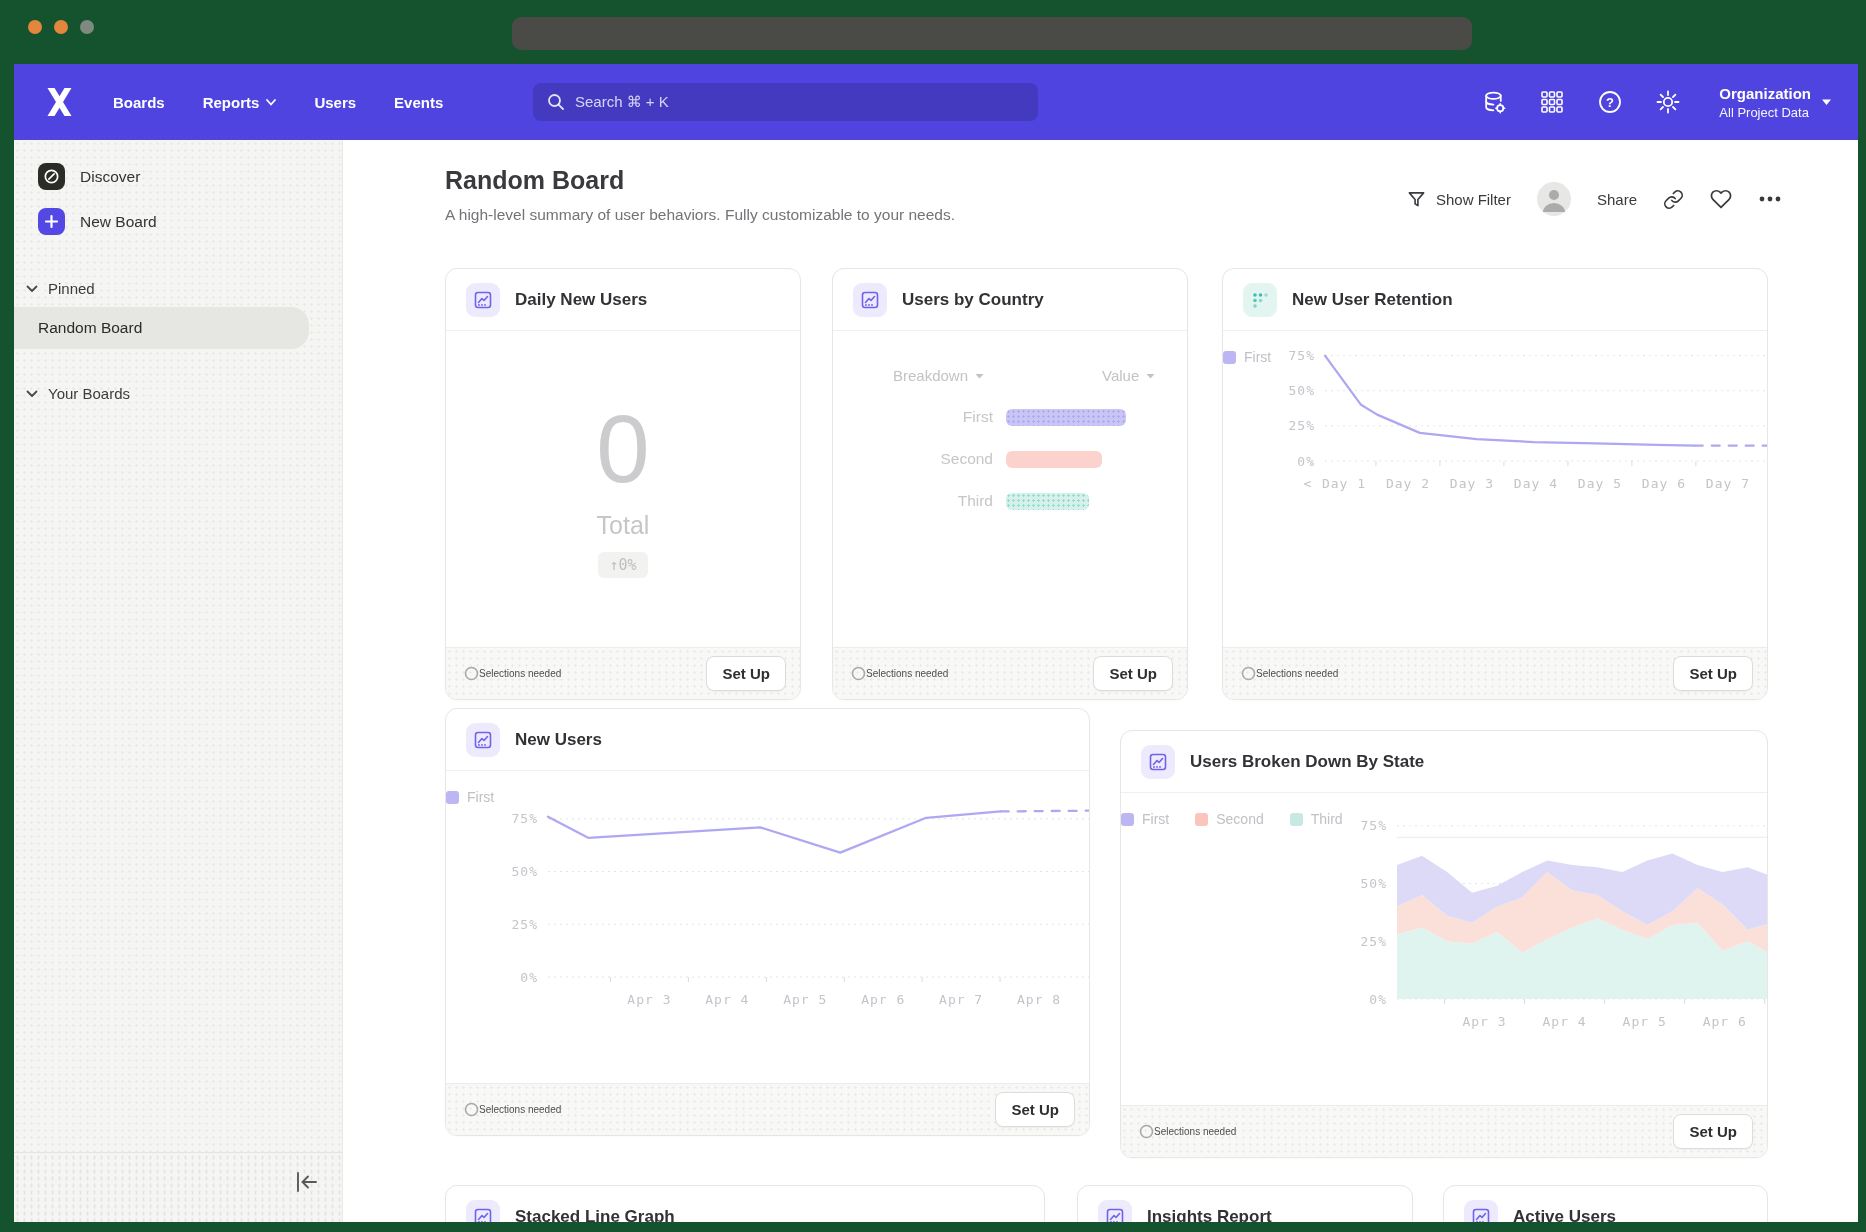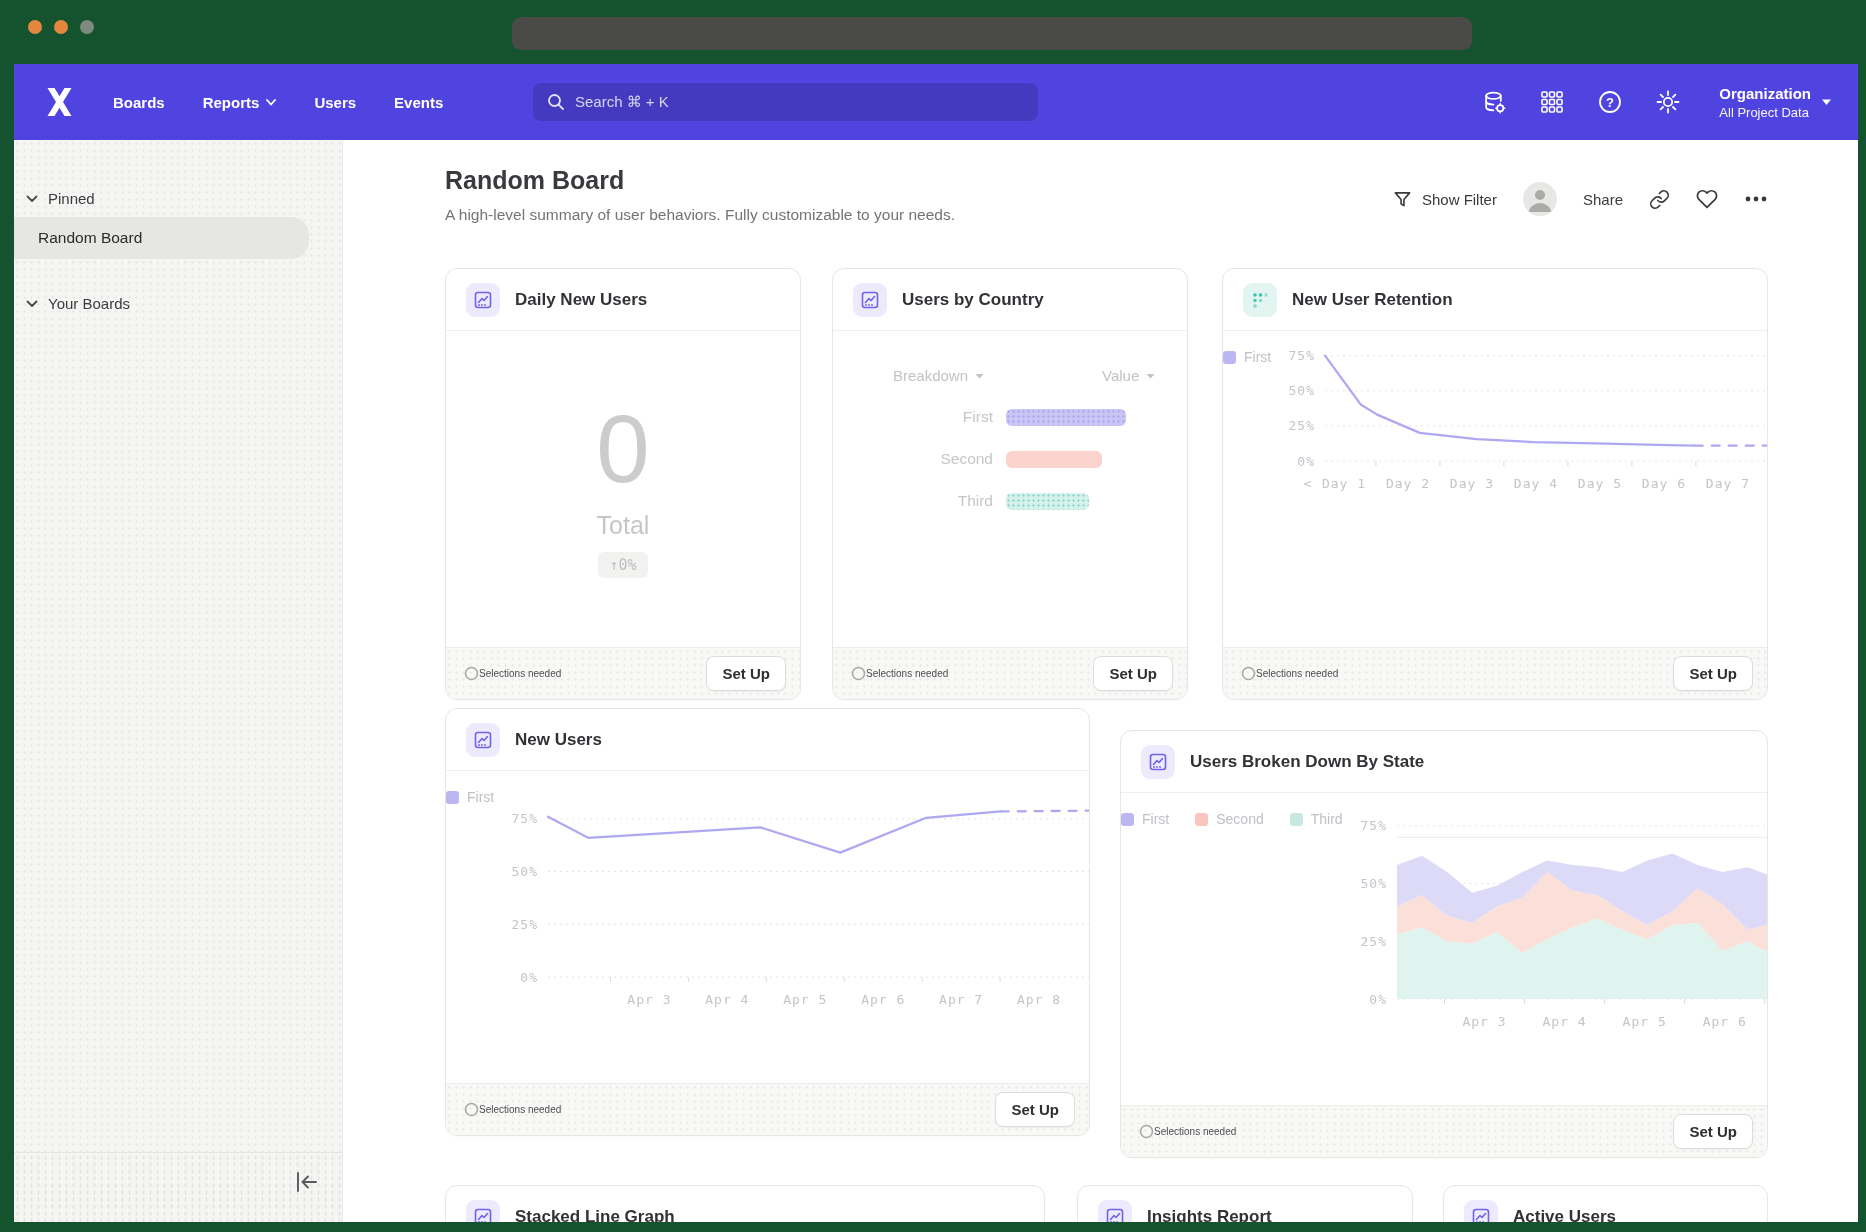--- a/index.html
+++ b/index.html
@@ -32,21 +32,21 @@
   .side-label { font-size:15.5px; color:#333335; }
   .side-sec { display:flex; align-items:center; gap:10px; padding:10px 12px; margin-top:26px; cursor:pointer; }
   .side-sec-label { font-size:15px; color:#3C3C3E; }
   .side-sel { background:#E6E6E3; border-radius:0 18px 18px 0; margin-right:33px; padding:12px 24px; font-size:15.5px; color:#2B2B2D; cursor:pointer; }
   .side-foot { position:absolute; left:0; right:0; bottom:0; height:70px; border-top:1px solid #E4E4E1; }
   .collapse-btn { position:absolute; right:22px; top:18px; cursor:pointer; }
 
   .content { position:relative; flex:1; background:#fff; overflow:hidden; }
   .b-title { position:absolute; left:102px; top:26px; font-size:25px; font-weight:700; color:#3A3A3E; }
   .b-sub { position:absolute; left:102px; top:66px; font-size:15.5px; color:#737378; }
-  .actions { position:absolute; top:42px; right:90px; display:flex; align-items:center; gap:26px; }
+  .actions { position:absolute; top:42px; right:76px; display:flex; align-items:center; gap:26px; }
   .act-txt { font-size:15px; color:#3A3A3E; display:flex; align-items:center; gap:10px; cursor:pointer; }
   .avatar { width:34px; height:34px; border-radius:50%; background:#E7E7E5; display:flex; align-items:flex-end; justify-content:center; overflow:hidden; cursor:pointer; }
 
   
   .card { position:absolute; background:#fff; border:1px solid #E6E6E3; border-radius:12px; box-shadow:0 1px 2px rgba(0,0,0,0.02); display:flex; flex-direction:column; overflow:hidden; }
   .c1 { left:102px; top:128px; width:356px; height:432px; }
   .c2 { left:489px; top:128px; width:356px; height:432px; }
   .c3 { left:879px; top:128px; width:546px; height:432px; }
   .c4 { left:102px; top:568px; width:645px; height:428px; }
   .c5 { left:777px; top:590px; width:648px; height:428px; }
@@ -191,20 +191,38 @@
           </span>
           <svg width="11" height="8" viewBox="0 0 11 8">
               <polygon points="1,1.5 10,1.5 5.5,7" fill="#fff"></polygon>
             </svg>
         </span>
       </div>
     </div>
 
     <div class="body">
       <aside class="sidebar dotted">
+        <div class="side-row">
+          <span class="side-sq" style="background:#2B2B28;">
+            <svg width="17" height="17" viewBox="0 0 18 18">
+                <circle cx="9" cy="9" r="6.5" fill="none" stroke="#fff" stroke-width="1.8"></circle>
+                <line x1="11.8" y1="6.2" x2="6.2" y2="11.8" stroke="#fff" stroke-width="1.8" stroke-linecap="round"></line>
+              </svg>
+          </span>
+          <span class="side-label">Discover</span>
+        </div>
+        <div class="side-row">
+          <span class="side-sq" style="background:#5348E4;">
+            <svg width="15" height="15" viewBox="0 0 15 15">
+                <line x1="7.5" y1="2" x2="7.5" y2="13" stroke="#fff" stroke-width="2.2" stroke-linecap="round"></line>
+                <line x1="2" y1="7.5" x2="13" y2="7.5" stroke="#fff" stroke-width="2.2" stroke-linecap="round"></line>
+              </svg>
+          </span>
+          <span class="side-label">New Board</span>
+        </div>
 
         <div class="side-sec">
           <svg width="12" height="8" viewBox="0 0 12 8">
               <polyline points="1.5,1.5 6,6 10.5,1.5" fill="none" stroke="#4A4A4C" stroke-width="1.8" stroke-linecap="round" stroke-linejoin="round"></polyline>
             </svg>
           <span class="side-sec-label">Pinned</span>
         </div>
         <div class="side-sel">
           <span>Random Board</span>
         </div>

